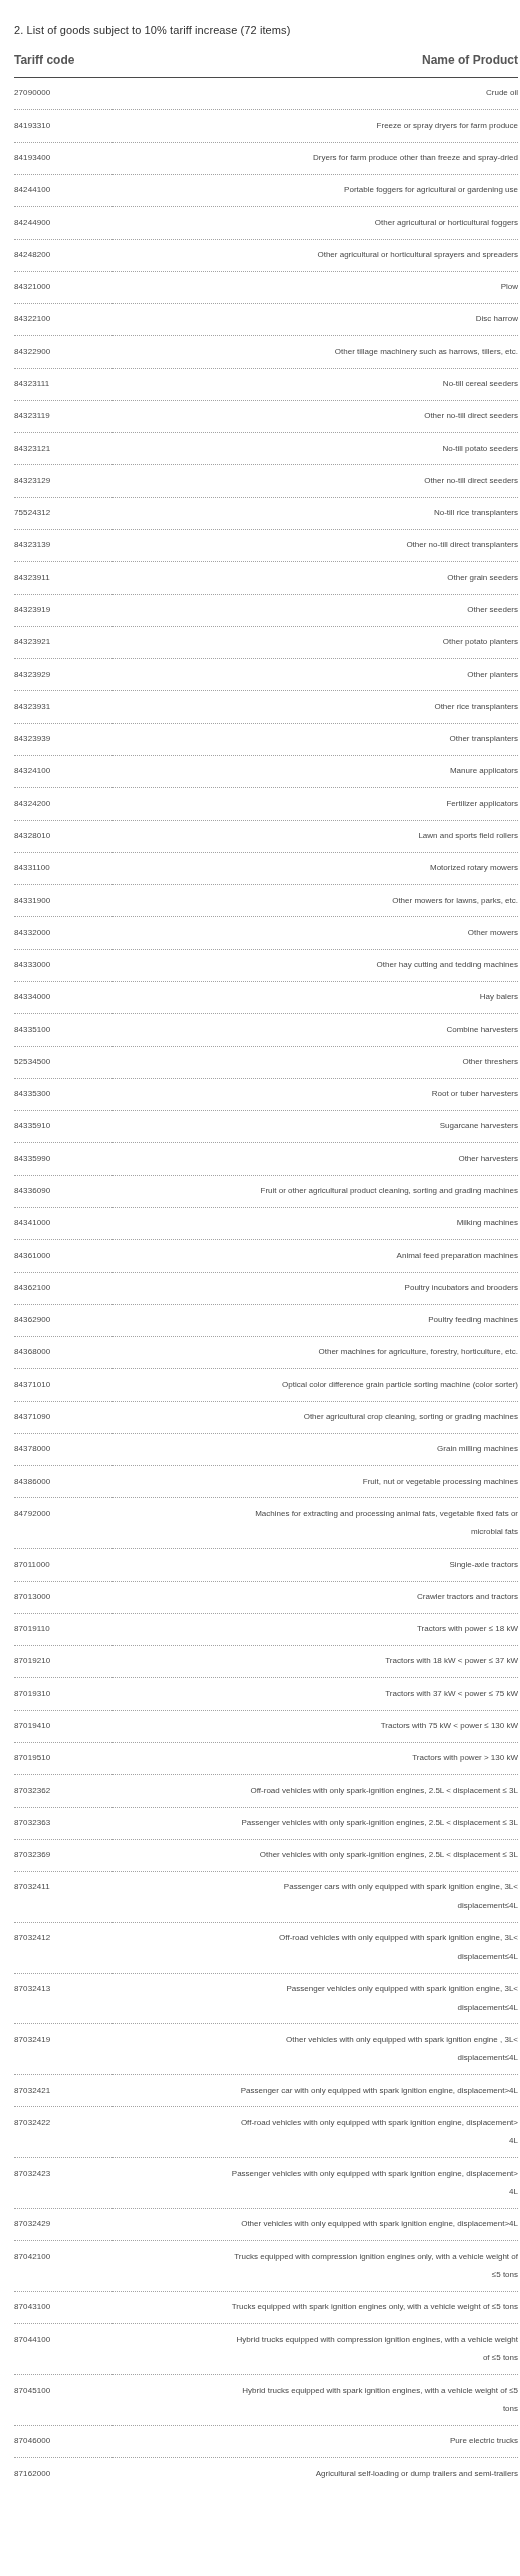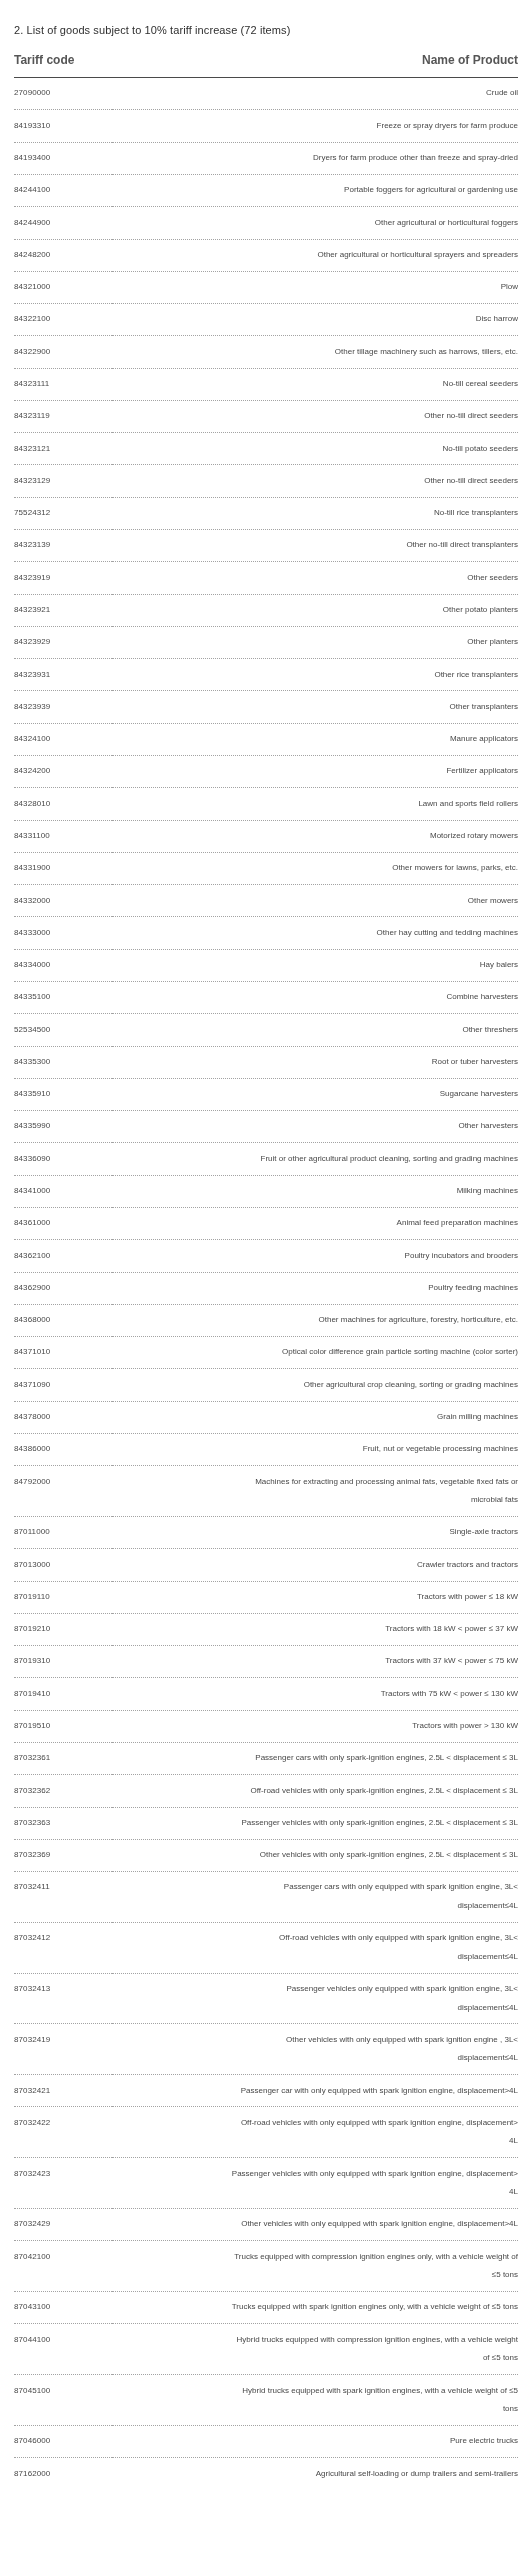--- a/index.html
+++ b/index.html
@@ -139,20 +139,24 @@
   </tr>
           <tr>
     <td class="cell-code">75524312</td>
     <td class="cell-name">No-till rice transplanters</td>
   </tr>
           <tr>
     <td class="cell-code">84323139</td>
     <td class="cell-name">Other no-till direct transplanters</td>
   </tr>
           <tr>
+    <td class="cell-code">84323911</td>
+    <td class="cell-name">Other grain seeders</td>
+  </tr>
+          <tr>
     <td class="cell-code">84323919</td>
     <td class="cell-name">Other seeders</td>
   </tr>
           <tr>
     <td class="cell-code">84323921</td>
     <td class="cell-name">Other potato planters</td>
   </tr>
           <tr>
     <td class="cell-code">84323929</td>
     <td class="cell-name">Other planters</td>
@@ -282,24 +286,20 @@
     <td class="cell-code">87019310</td>
     <td class="cell-name">Tractors with 37 kW &lt; power ≤ 75 kW</td>
   </tr>
           <tr>
     <td class="cell-code">87019410</td>
     <td class="cell-name">Tractors with 75 kW &lt; power ≤ 130 kW</td>
   </tr>
           <tr>
     <td class="cell-code">87019510</td>
     <td class="cell-name">Tractors with power &gt; 130 kW</td>
-  </tr>
-          <tr>
-    <td class="cell-code">87032361</td>
-    <td class="cell-name">Passenger cars with only spark-ignition engines, 2.5L &lt; displacement ≤ 3L</td>
   </tr>
           <tr>
     <td class="cell-code">87032362</td>
     <td class="cell-name">Off-road vehicles with only spark-ignition engines, 2.5L &lt; displacement ≤ 3L</td>
   </tr>
           <tr>
     <td class="cell-code">87032363</td>
     <td class="cell-name">Passenger vehicles with only spark-ignition engines, 2.5L &lt; displacement ≤ 3L</td>
   </tr>
           <tr>

